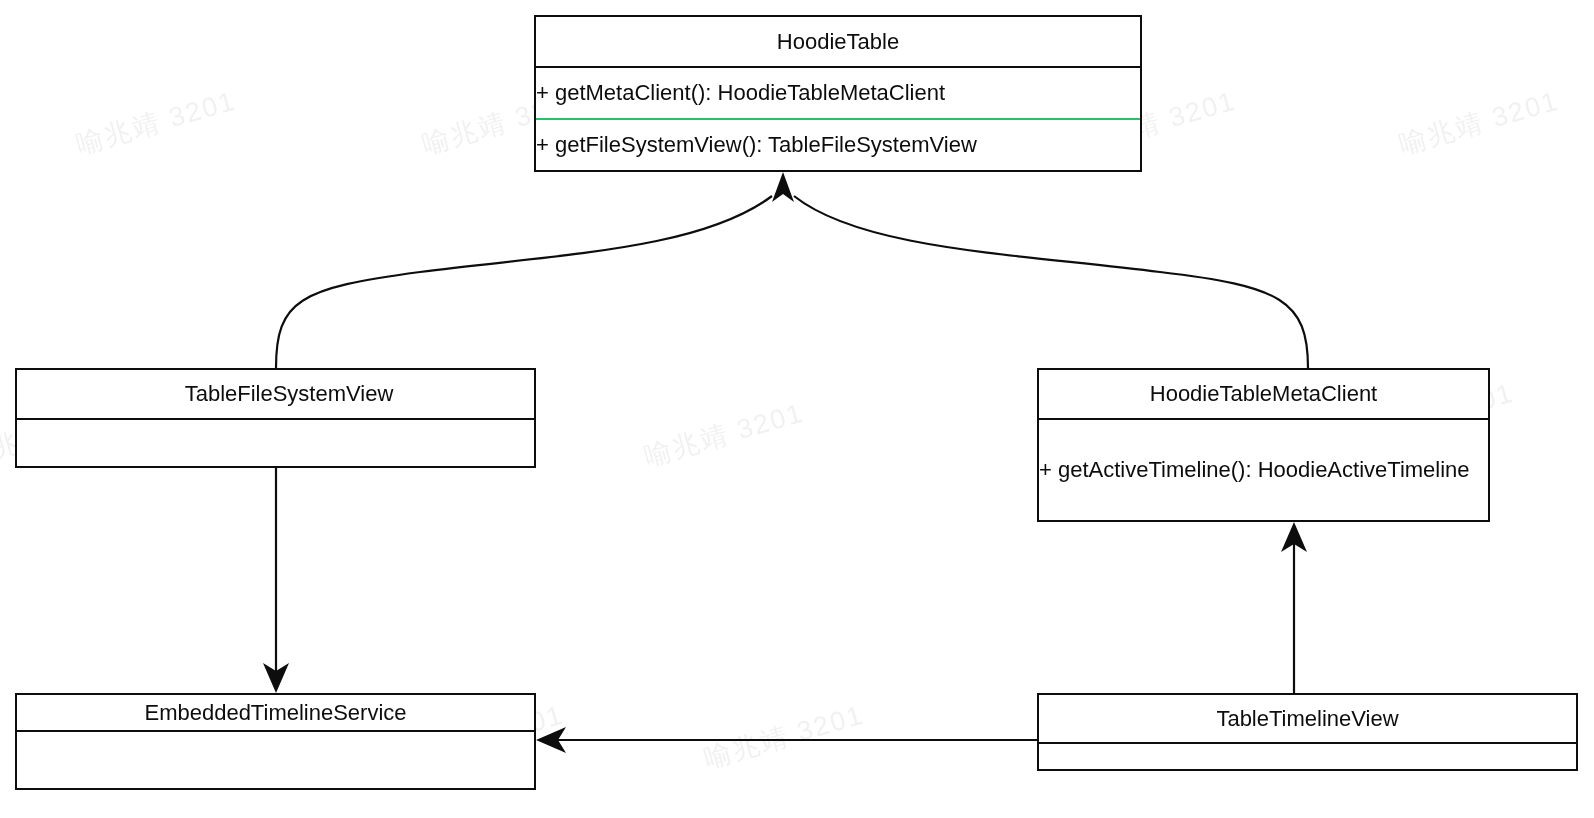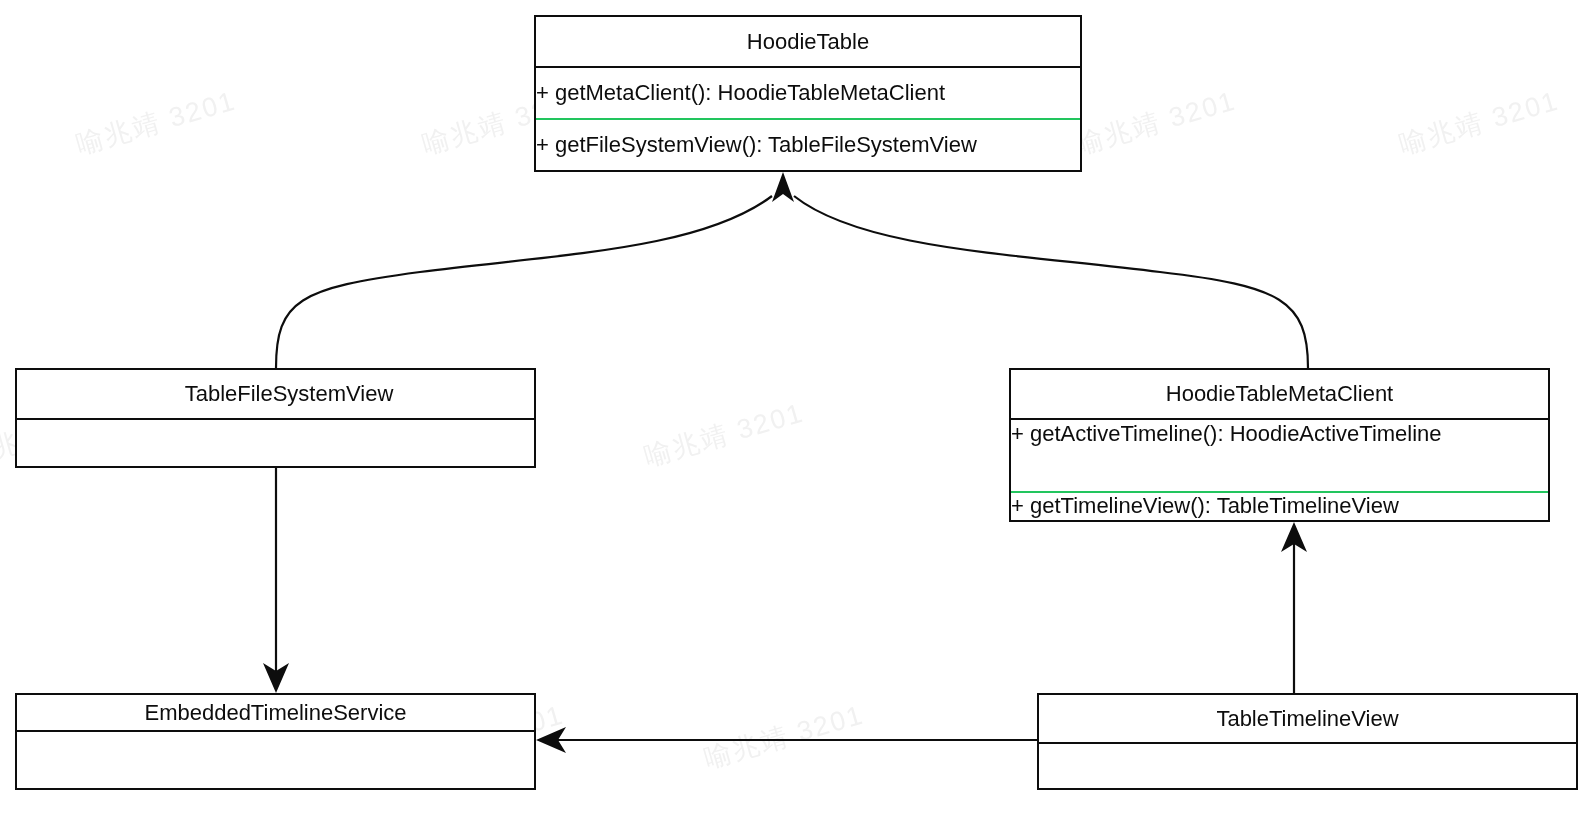--- a/index.html
+++ b/index.html
@@ -131,44 +131,43 @@
     <line class="edge" x1="276" y1="468" x2="276" y2="680"></line>
     <polygon class="arrow-head" points="276,693 263,663 276,671 289,663"></polygon>
 
     <line class="edge" x1="1294" y1="693" x2="1294" y2="535"></line>
     <polygon class="arrow-head" points="1294,522 1281,552 1294,544 1307,552"></polygon>
 
     <line class="edge" x1="1038" y1="740" x2="549" y2="740"></line>
     <polygon class="arrow-head" points="536,740 566,727 558,740 566,753"></polygon>
   </svg>
 
-  <div class="uml-class" style="left:534px; top:15px; width:548px; height:157px;">
+  <div class="uml-class" style="left:534px; top:15px; width:608px; height:157px;">
     <div class="uml-header" style="height:51px;">HoodieTable</div>
     <div class="uml-body" style="height:102px;">
       <div class="uml-row">+ getMetaClient(): HoodieTableMetaClient</div>
       <div class="uml-row">+ getFileSystemView(): TableFileSystemView</div>
     </div>
   </div>
 
   <div class="uml-class" style="left:15px; top:368px; width:521px; height:100px;">
     <div class="uml-header" style="height:50px;padding-left:27px;">TableFileSystemView</div>
     <div class="uml-body empty" style="height:46px;"></div>
   </div>
 
-  <div class="uml-class" style="left:1009px; top:368px; width:541px; height:154px;">
+  <div class="uml-class" style="left:1037px; top:368px; width:453px; height:154px;">
     <div class="uml-header" style="height:50px;">HoodieTableMetaClient</div>
     <div class="uml-body" style="height:100px;gap:43px;">
       <div class="uml-row">+ getActiveTimeline(): HoodieActiveTimeline</div>
-      <div class="uml-row">+ getTimelineView(): TableTimelineView</div>
     </div>
   </div>
 
   <div class="uml-class" style="left:15px; top:693px; width:521px; height:97px;">
     <div class="uml-header" style="height:37px;">EmbeddedTimelineService</div>
     <div class="uml-body empty" style="height:44px;"></div>
   </div>
 
-  <div class="uml-class" style="left:1037px; top:693px; width:541px; height:97px;">
+  <div class="uml-class" style="left:1037px; top:693px; width:541px; height:78px;">
     <div class="uml-header" style="height:49px;">TableTimelineView</div>
     <div class="uml-body empty" style="height:44px;"></div>
   </div>
 
 </div>
 
 </body></html>

